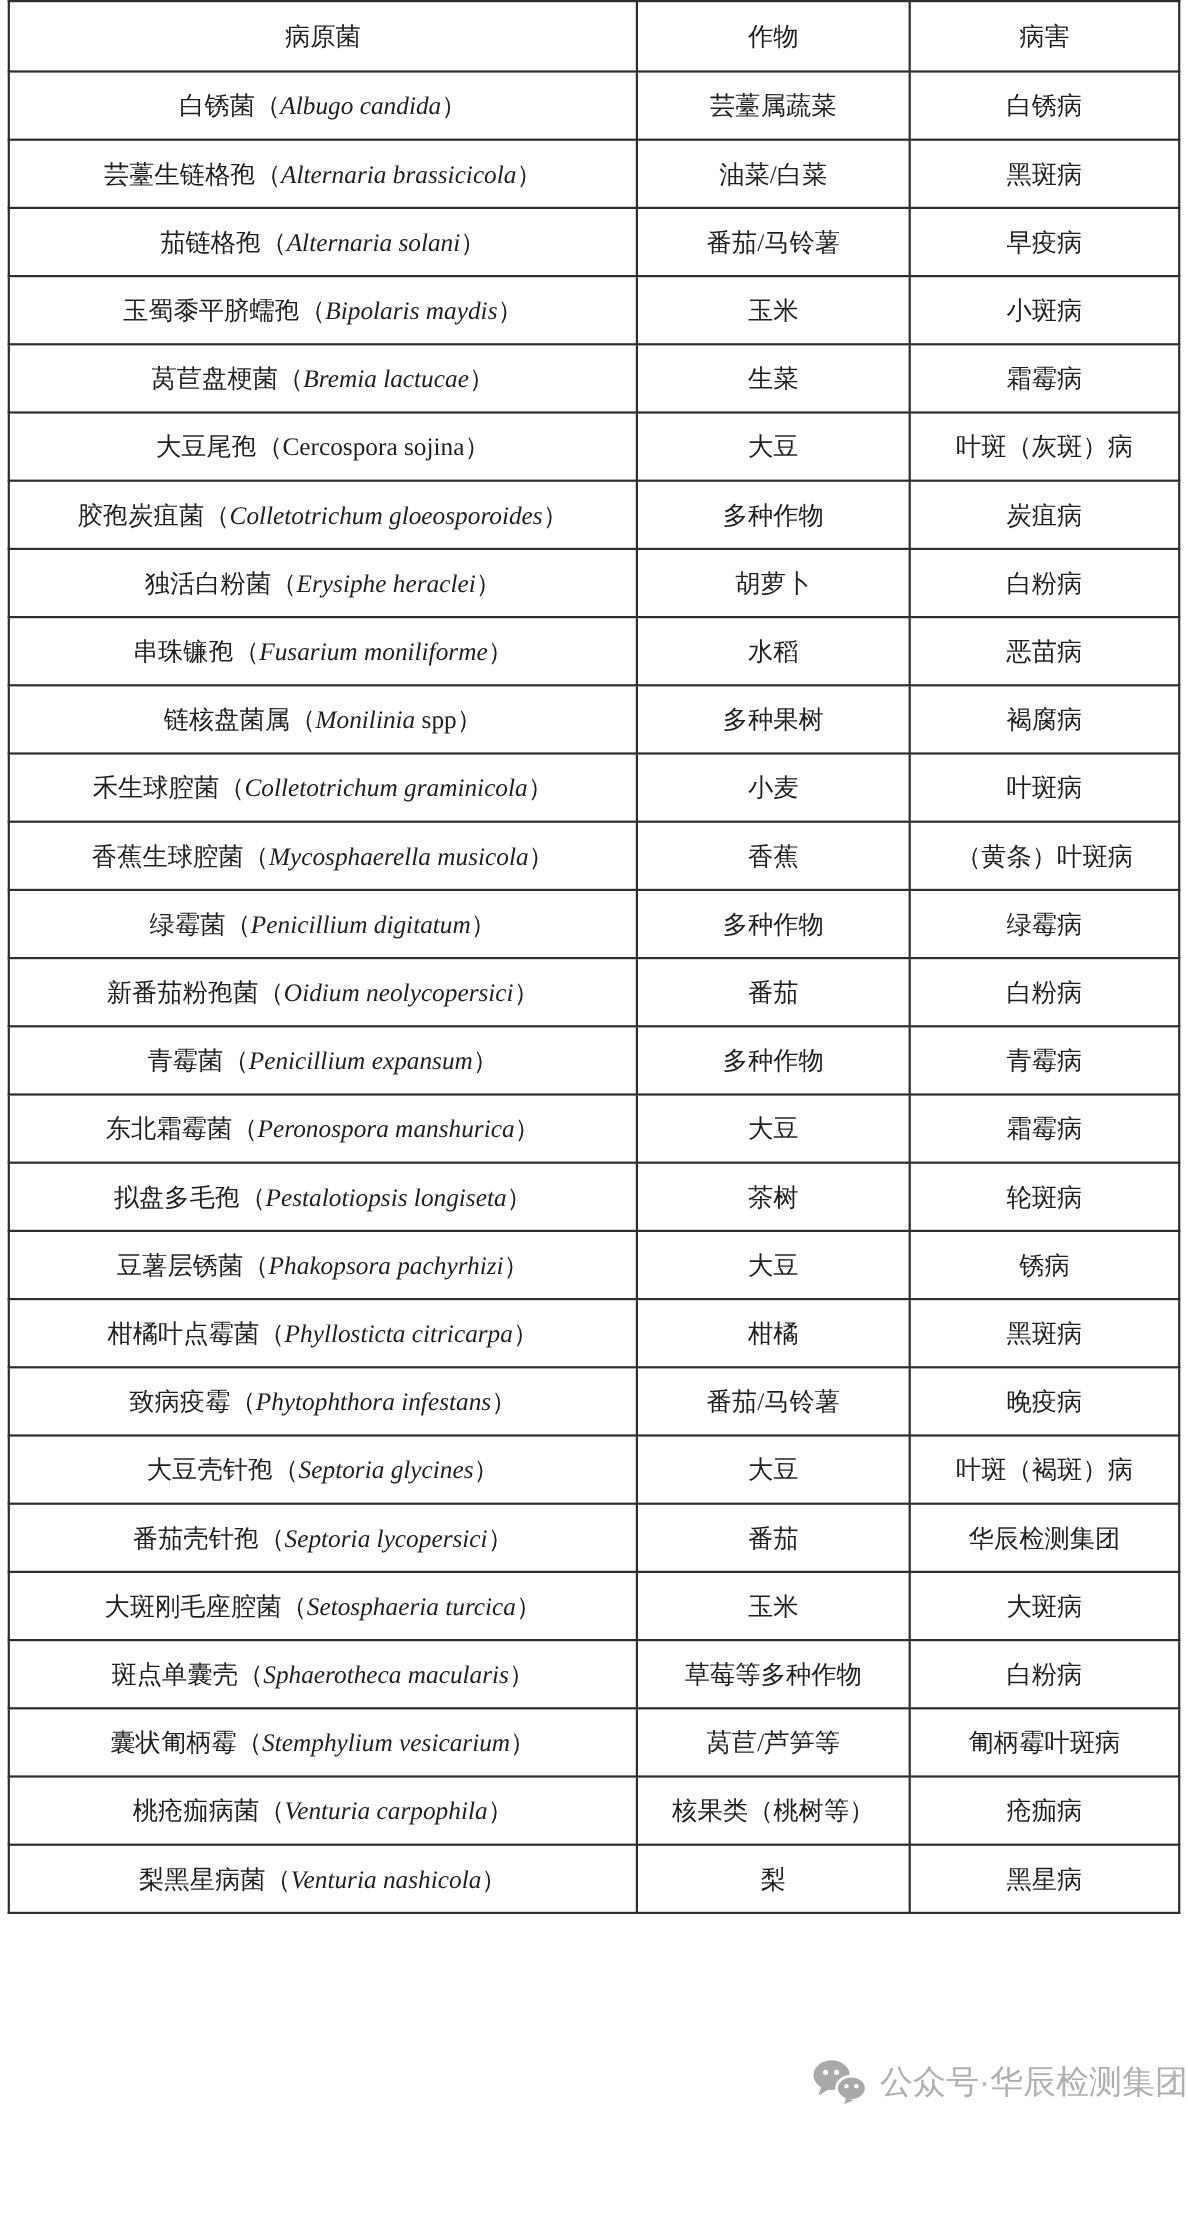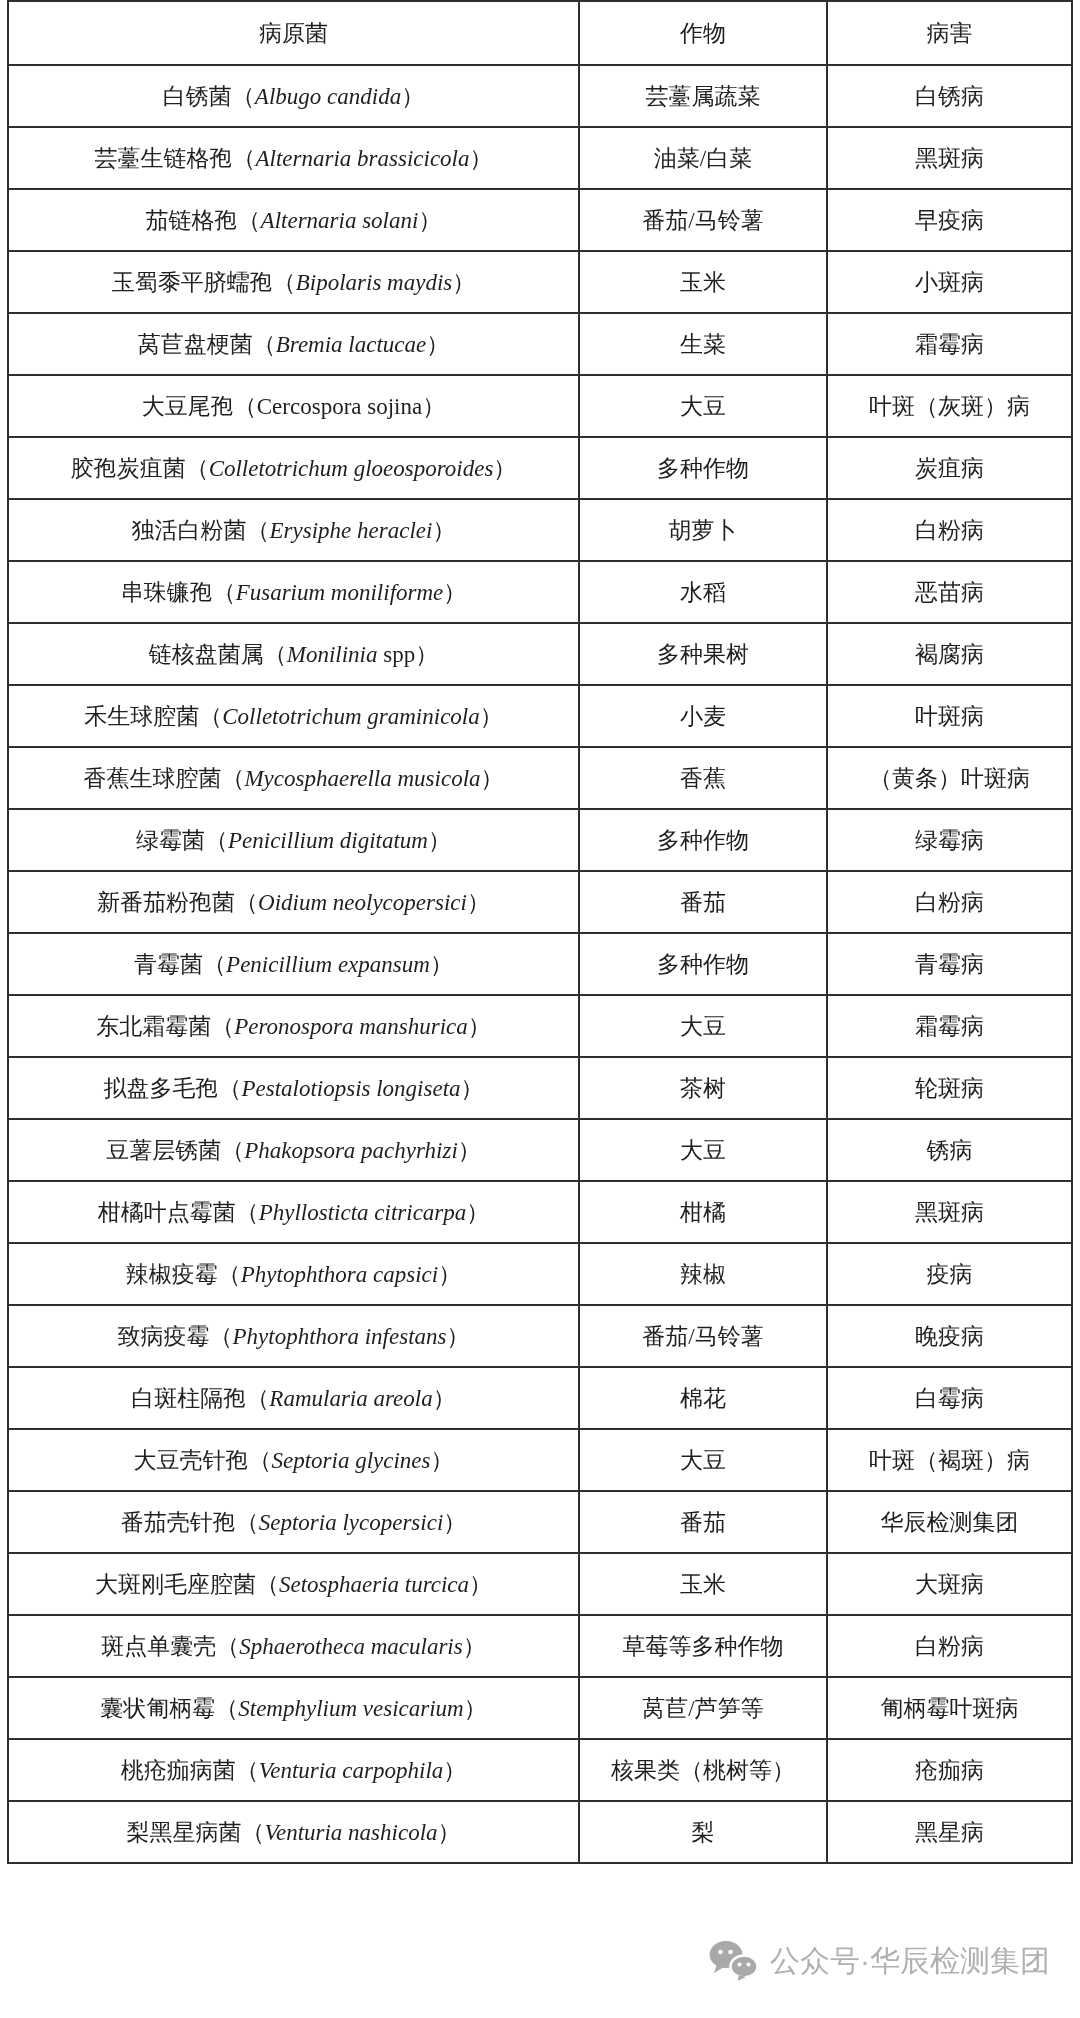--- a/index.html
+++ b/index.html
@@ -40,26 +40,25 @@
   }
   table.risk-table thead tr { height: 64px; }
   table.risk-table tbody tr { height: 62px; margin-top: 36px; }
 
   .latin-italic { font-style: italic; }
   .latin-upright { font-style: normal; }
 
   .footer {
     position: absolute;
     left: 0; right: 0;
-    top: 1916px;
+    top: 1848px;
     height: 90px;
     display: flex;
     align-items: center;
     justify-content: flex-end;
-    padding-right: 30px;
     gap: 10px;
     color: #b0b0b0;
     font-family: "Liberation Sans", sans-serif;
     font-size: 30px;
     margin-left: 46px;
   }
   .wechat-icon { width: 52px; height: 42px; flex: 0 0 auto; }
 </style>
 </head>
 <body>
@@ -170,33 +169,23 @@
           <td>豆薯层锈菌（<span class="latin-italic">Phakopsora pachyrhizi</span>）</td>
           <td>大豆</td>
           <td>锈病</td>
         </tr>
         <tr>
           <td>柑橘叶点霉菌（<span class="latin-italic">Phyllosticta citricarpa</span>）</td>
           <td>柑橘</td>
           <td>黑斑病</td>
         </tr>
         <tr>
-          <td>辣椒疫霉（<span class="latin-italic">Phytophthora capsici</span>）</td>
-          <td>辣椒</td>
-          <td>疫病</td>
-        </tr>
-        <tr>
           <td>致病疫霉（<span class="latin-italic">Phytophthora infestans</span>）</td>
           <td>番茄/马铃薯</td>
           <td>晚疫病</td>
-        </tr>
-        <tr>
-          <td>白斑柱隔孢（<span class="latin-italic">Ramularia areola</span>）</td>
-          <td>棉花</td>
-          <td>白霉病</td>
         </tr>
         <tr>
           <td>大豆壳针孢（<span class="latin-italic">Septoria glycines</span>）</td>
           <td>大豆</td>
           <td>叶斑（褐斑）病</td>
         </tr>
         <tr>
           <td>番茄壳针孢（<span class="latin-italic">Septoria lycopersici</span>）</td>
           <td>番茄</td>
           <td>华辰检测集团</td>

